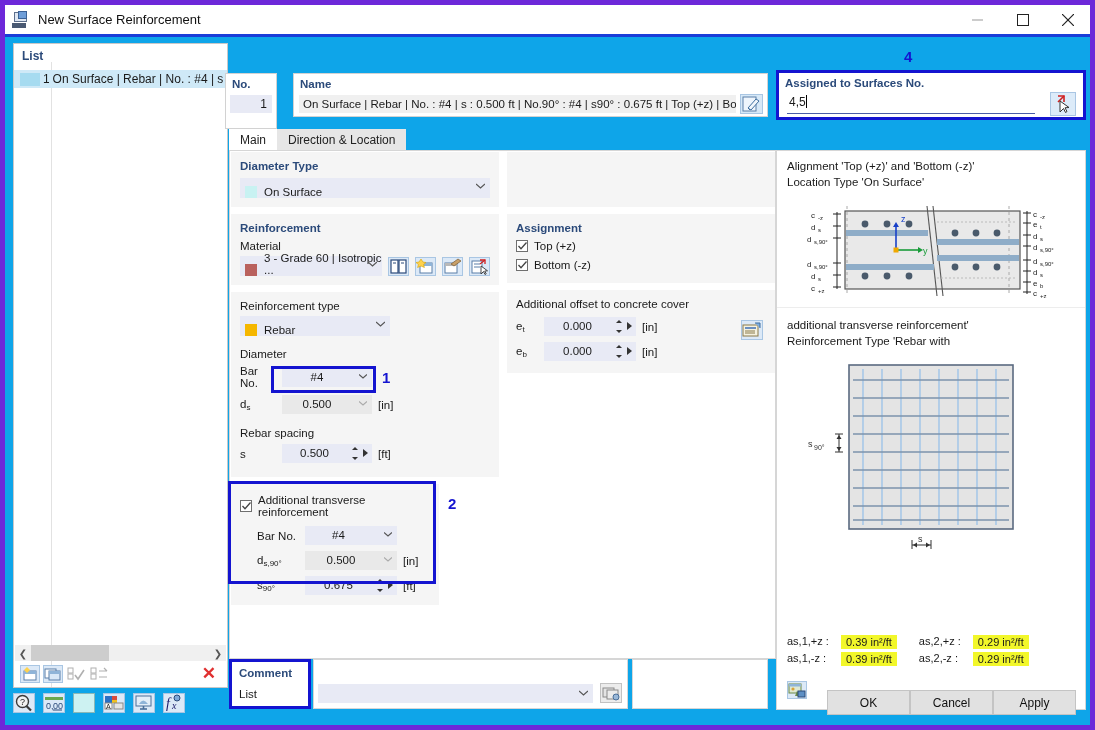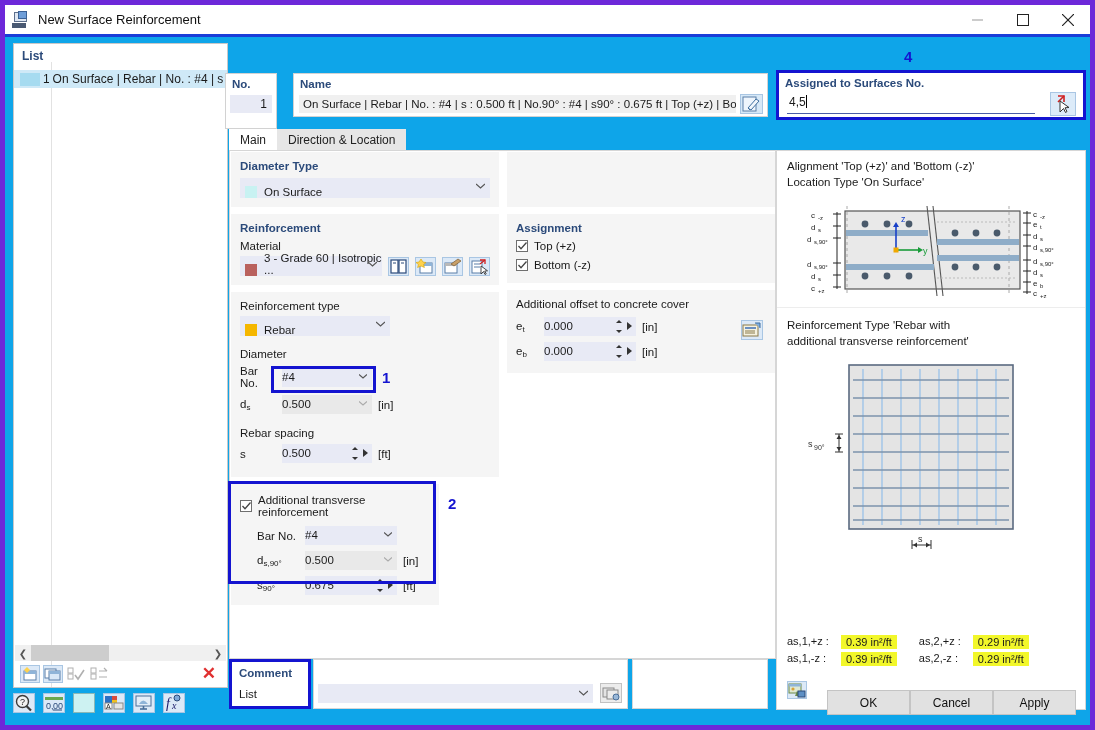--- a/index.html
+++ b/index.html
@@ -76,21 +76,21 @@
 
   .grp { background:#f5f5f5; margin:0 0 7px 0; padding:8px 9px 9px 9px; }
   .grp-title { font-weight:bold; color:#2b4a7a; font-size:11.5px; margin-bottom:6px; }
   .lbl { font-size:11.5px; color:#1a1a1a; }
 
   .combo { height:20px; background:#e8eaf5; display:flex; align-items:flex-end; position:relative; font-size:11.5px; padding-left:5px; }
   .combo .swatch { width:12px; height:12px; margin-right:7px; flex:none; }
   .chev { position:absolute; right:6px; top:5px; width:8px; height:8px; }
   .chev svg { display:block; }
 
-  .inp-num { height:19px; background:#e8eaf5; position:relative; text-align:left; font-size:11.5px; line-height:19px; padding-right:25px; }
+  .inp-num { height:19px; background:#e8eaf5; position:relative; text-align:center; font-size:11.5px; line-height:19px; padding-right:25px; }
   .inp-num.gray { background:#e9e9e9; padding-right:20px; }
   .spin { position:absolute; right:13px; top:3px; width:8px; height:13px; display:flex; flex-direction:column; justify-content:space-between; align-items:center; }
   .spin i { display:block; width:0; height:0; border-left:3px solid transparent; border-right:3px solid transparent; }
   .spin i.up { border-bottom:3.5px solid #333; }
   .spin i.dn { border-top:3.5px solid #333; }
   .playarrow { position:absolute; right:4px; top:5px; width:0; height:0; border-top:4px solid transparent; border-bottom:4px solid transparent; border-left:5px solid #333; }
   .smallchev { position:absolute; right:5px; top:6px; }
 
   .chk { width:12px; height:12px; border:1px solid #6f6f6f; background:#fff; display:inline-flex; align-items:center; justify-content:center; flex:none; }
   .chk svg { display:block; }
@@ -582,22 +582,22 @@
             <line x1="246" y1="84" x2="254" y2="84"></line>
               <line x1="246" y1="94" x2="254" y2="94"></line>
             <line x1="250" y1="13" x2="250" y2="96"></line>
           </g>
         </svg>
       </div>
 
       <div class="info-divider"></div>
 
       <div class="info-sec">
+        <div>additional transverse reinforcement'</div>
         <div>Reinforcement Type 'Rebar with</div>
-        <div>additional transverse reinforcement'</div>
       </div>
 
       <div style="position:relative; height:212px;">
         <svg width="308" height="212" viewBox="0 0 308 212">
           <rect x="72" y="10" width="164" height="164" fill="#e4e4e4" stroke="#5a6a80" stroke-width="1.6"></rect>
           <g stroke="#9fc4e8" stroke-width="1.4">
             <line x1="86" y1="14" x2="86" y2="170"></line>
               <line x1="105" y1="14" x2="105" y2="170"></line>
             <line x1="124" y1="14" x2="124" y2="170"></line>
               <line x1="143" y1="14" x2="143" y2="170"></line>

